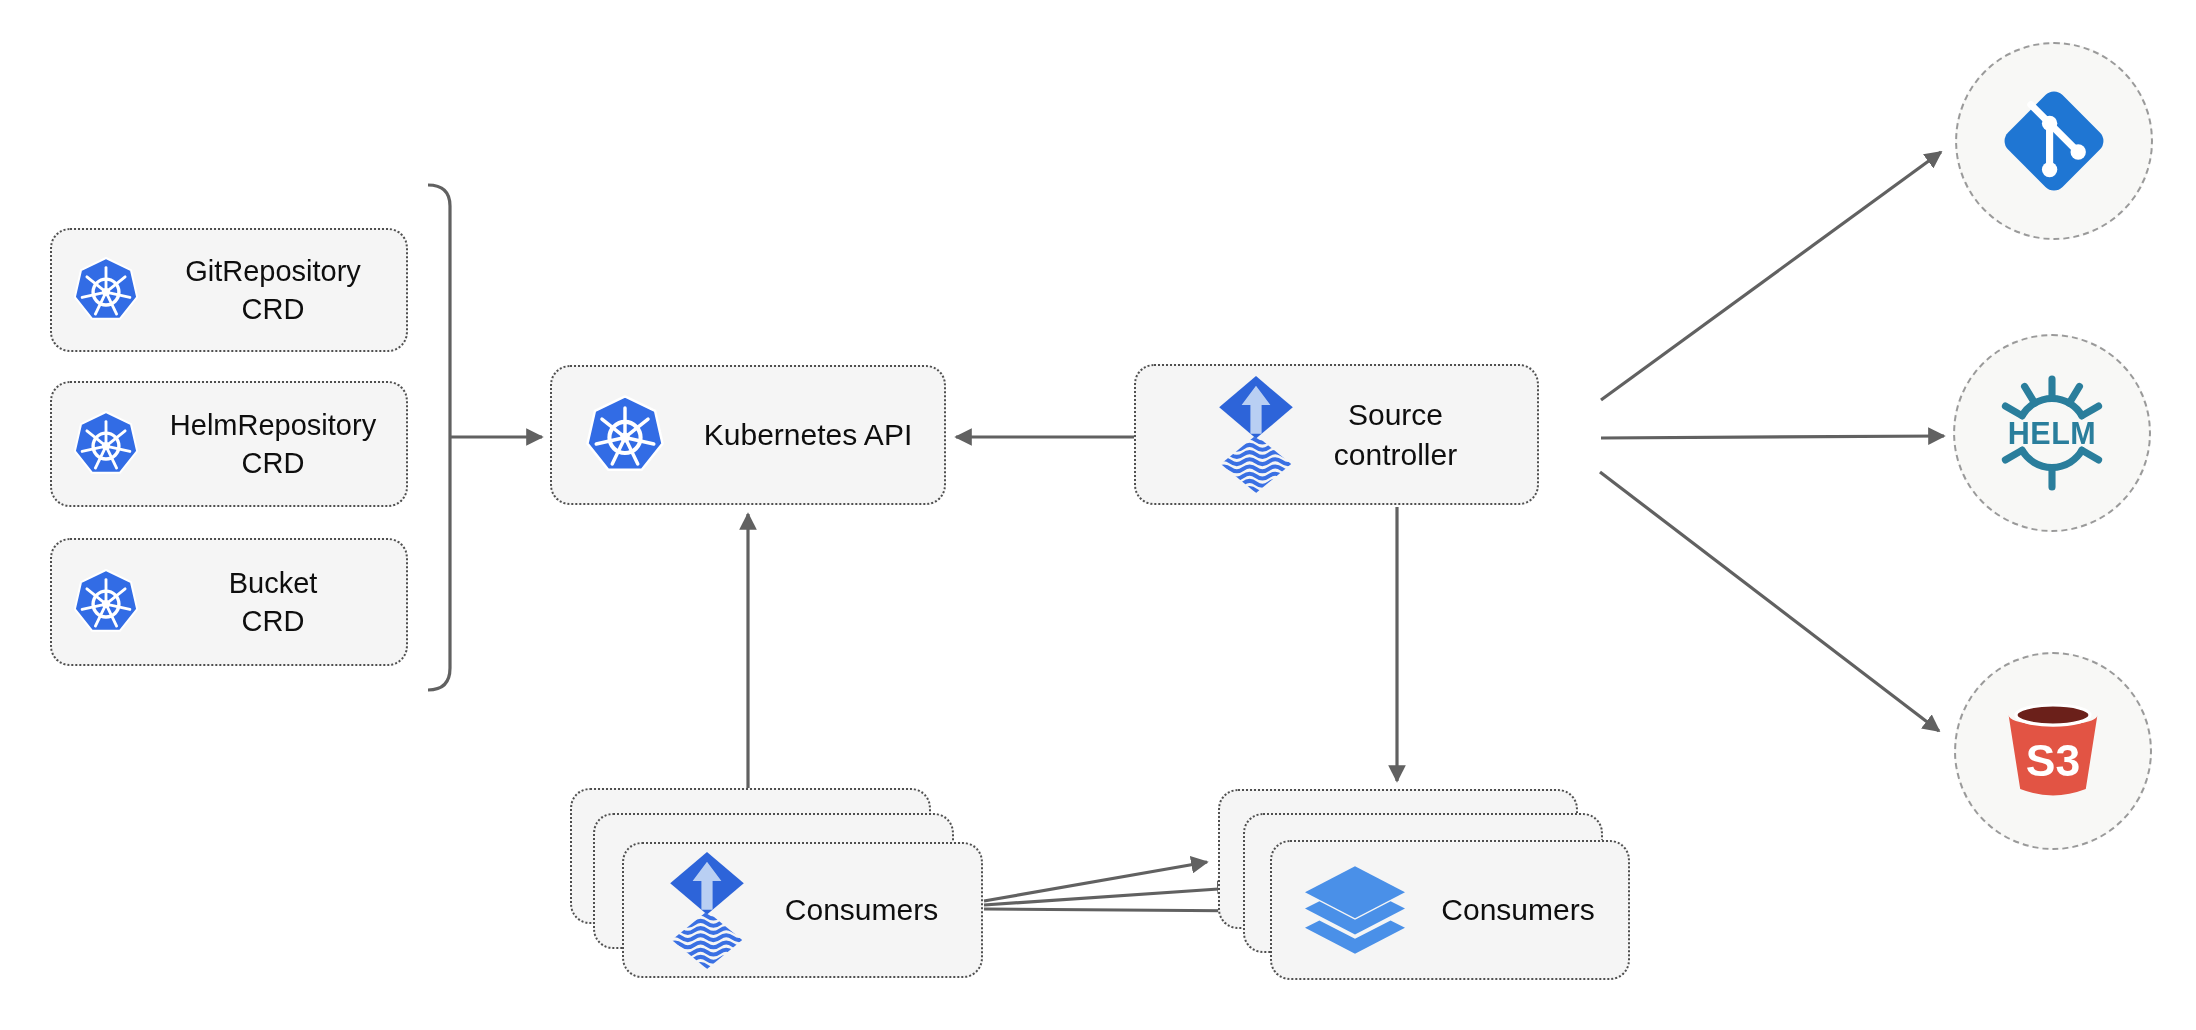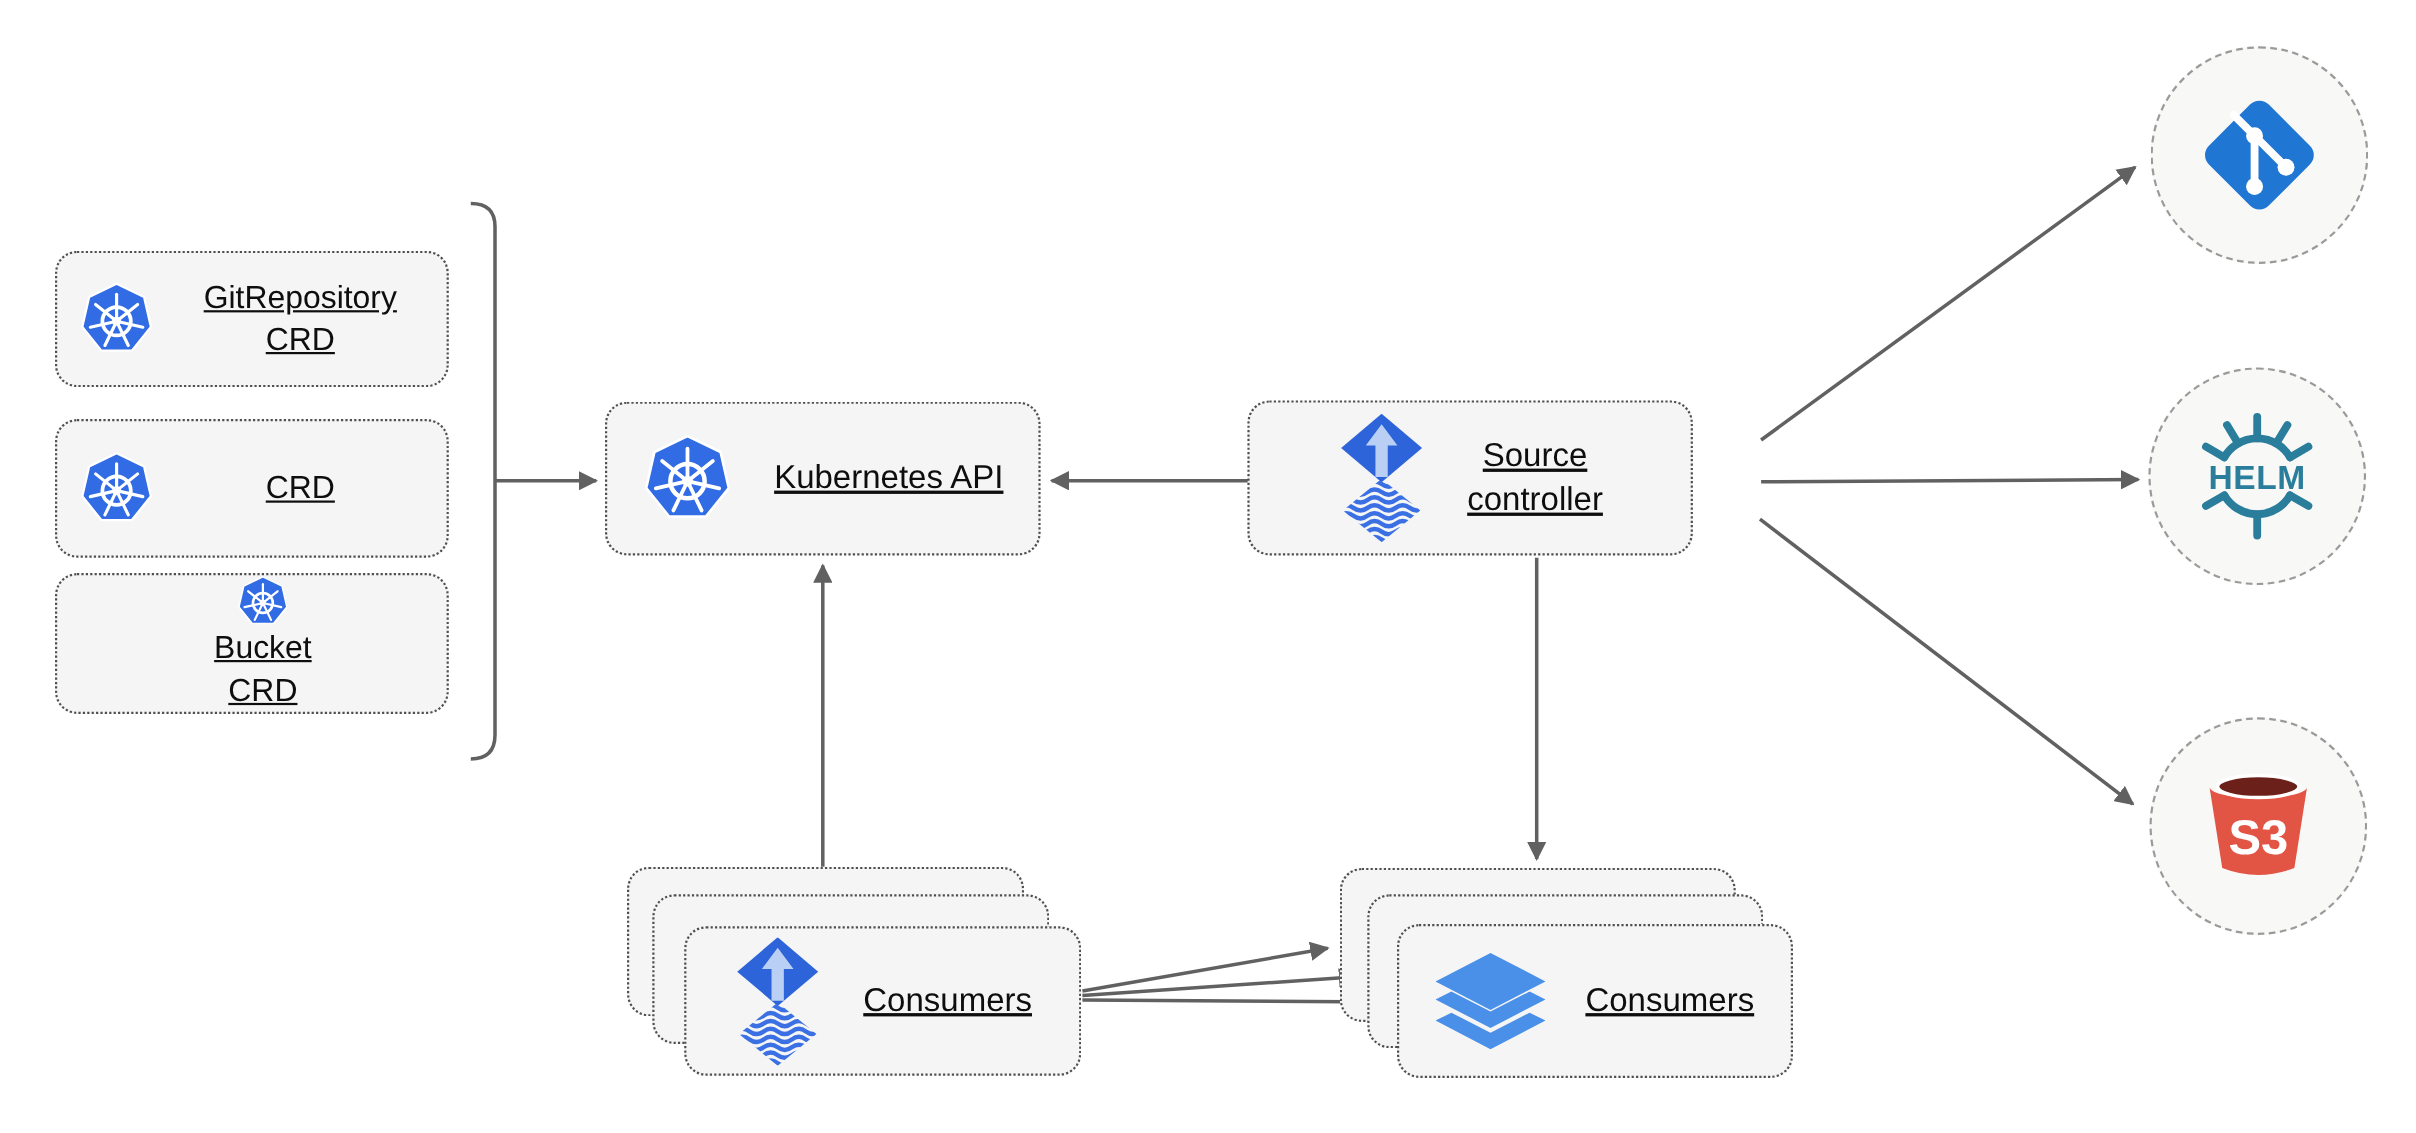--- a/index.html
+++ b/index.html
@@ -3,27 +3,27 @@
 <meta charset="utf-8">
 <style>
   html,body{margin:0;padding:0;background:#ffffff;}
   .canvas{position:relative;width:2196px;height:1030px;background:#ffffff;overflow:hidden;
           font-family:"Liberation Sans",sans-serif;color:#0e0e0e;}
   .connectors{position:absolute;left:0;top:0;z-index:1;}
   .node{position:absolute;z-index:2;background:#F5F5F5;border:2.5px dotted #4F4F4F;
         border-radius:20px;box-sizing:border-box;display:flex;align-items:center;}
   .ghost{position:absolute;z-index:2;background:#F5F5F5;border:2.5px dotted #4F4F4F;
          border-radius:20px;box-sizing:border-box;}
-  .label{text-align:center;line-height:1.32;font-size:30px;color:#0e0e0e;text-decoration:underline;}
+  .label{text-align:center;line-height:1.32;font-size:30px;color:#0e0e0e;}
   .crd{font-size:29px;}
   .crd-box{left:50px;width:358px;padding-left:20px;}
   .crd-box .label{flex:1;}
   #crd-git{top:228px;height:124px;}
   #crd-helm{top:381px;height:126px;}
-  #crd-bucket{top:521px;height:128px;flex-direction:column;}
+  #crd-bucket{top:538px;height:128px;}
   #k8s-api{left:550px;top:365px;width:396px;height:140px;justify-content:center;gap:38px;}
   #source-controller{left:1134px;top:364px;width:405px;height:141px;justify-content:center;gap:38px;}
   #consumers-front{left:622px;top:842px;width:361px;height:136px;justify-content:center;gap:38px;z-index:4;}
   #consumers-mid{left:593px;top:813px;width:361px;height:136px;z-index:3;}
   #consumers-back{left:570px;top:788px;width:361px;height:136px;z-index:2;}
   #artifacts-front{left:1270px;top:840px;width:360px;height:140px;justify-content:center;gap:36px;z-index:4;}
   #artifacts-mid{left:1243px;top:813px;width:360px;height:140px;z-index:3;}
   #artifacts-back{left:1218px;top:789px;width:360px;height:140px;z-index:2;}
   .circle{position:absolute;z-index:2;width:198px;height:198px;background:#F8F8F6;
           border:2.5px dashed #9A9A9A;border-radius:50%;box-sizing:border-box;
@@ -155,20 +155,21 @@
       <div>GitRepository</div>
       <div>CRD</div>
     </div>
   </div>
 
   <div class="node crd-box" id="crd-helm">
     <svg class="icon k8s-sm">
         <use href="#sym-k8s"></use>
       </svg>
     <div class="label crd">
+      <div>HelmRepository</div>
       <div>CRD</div>
     </div>
   </div>
 
   <div class="node crd-box" id="crd-bucket">
     <svg class="icon k8s-sm">
         <use href="#sym-k8s"></use>
       </svg>
     <div class="label crd">
       <div>Bucket</div>

